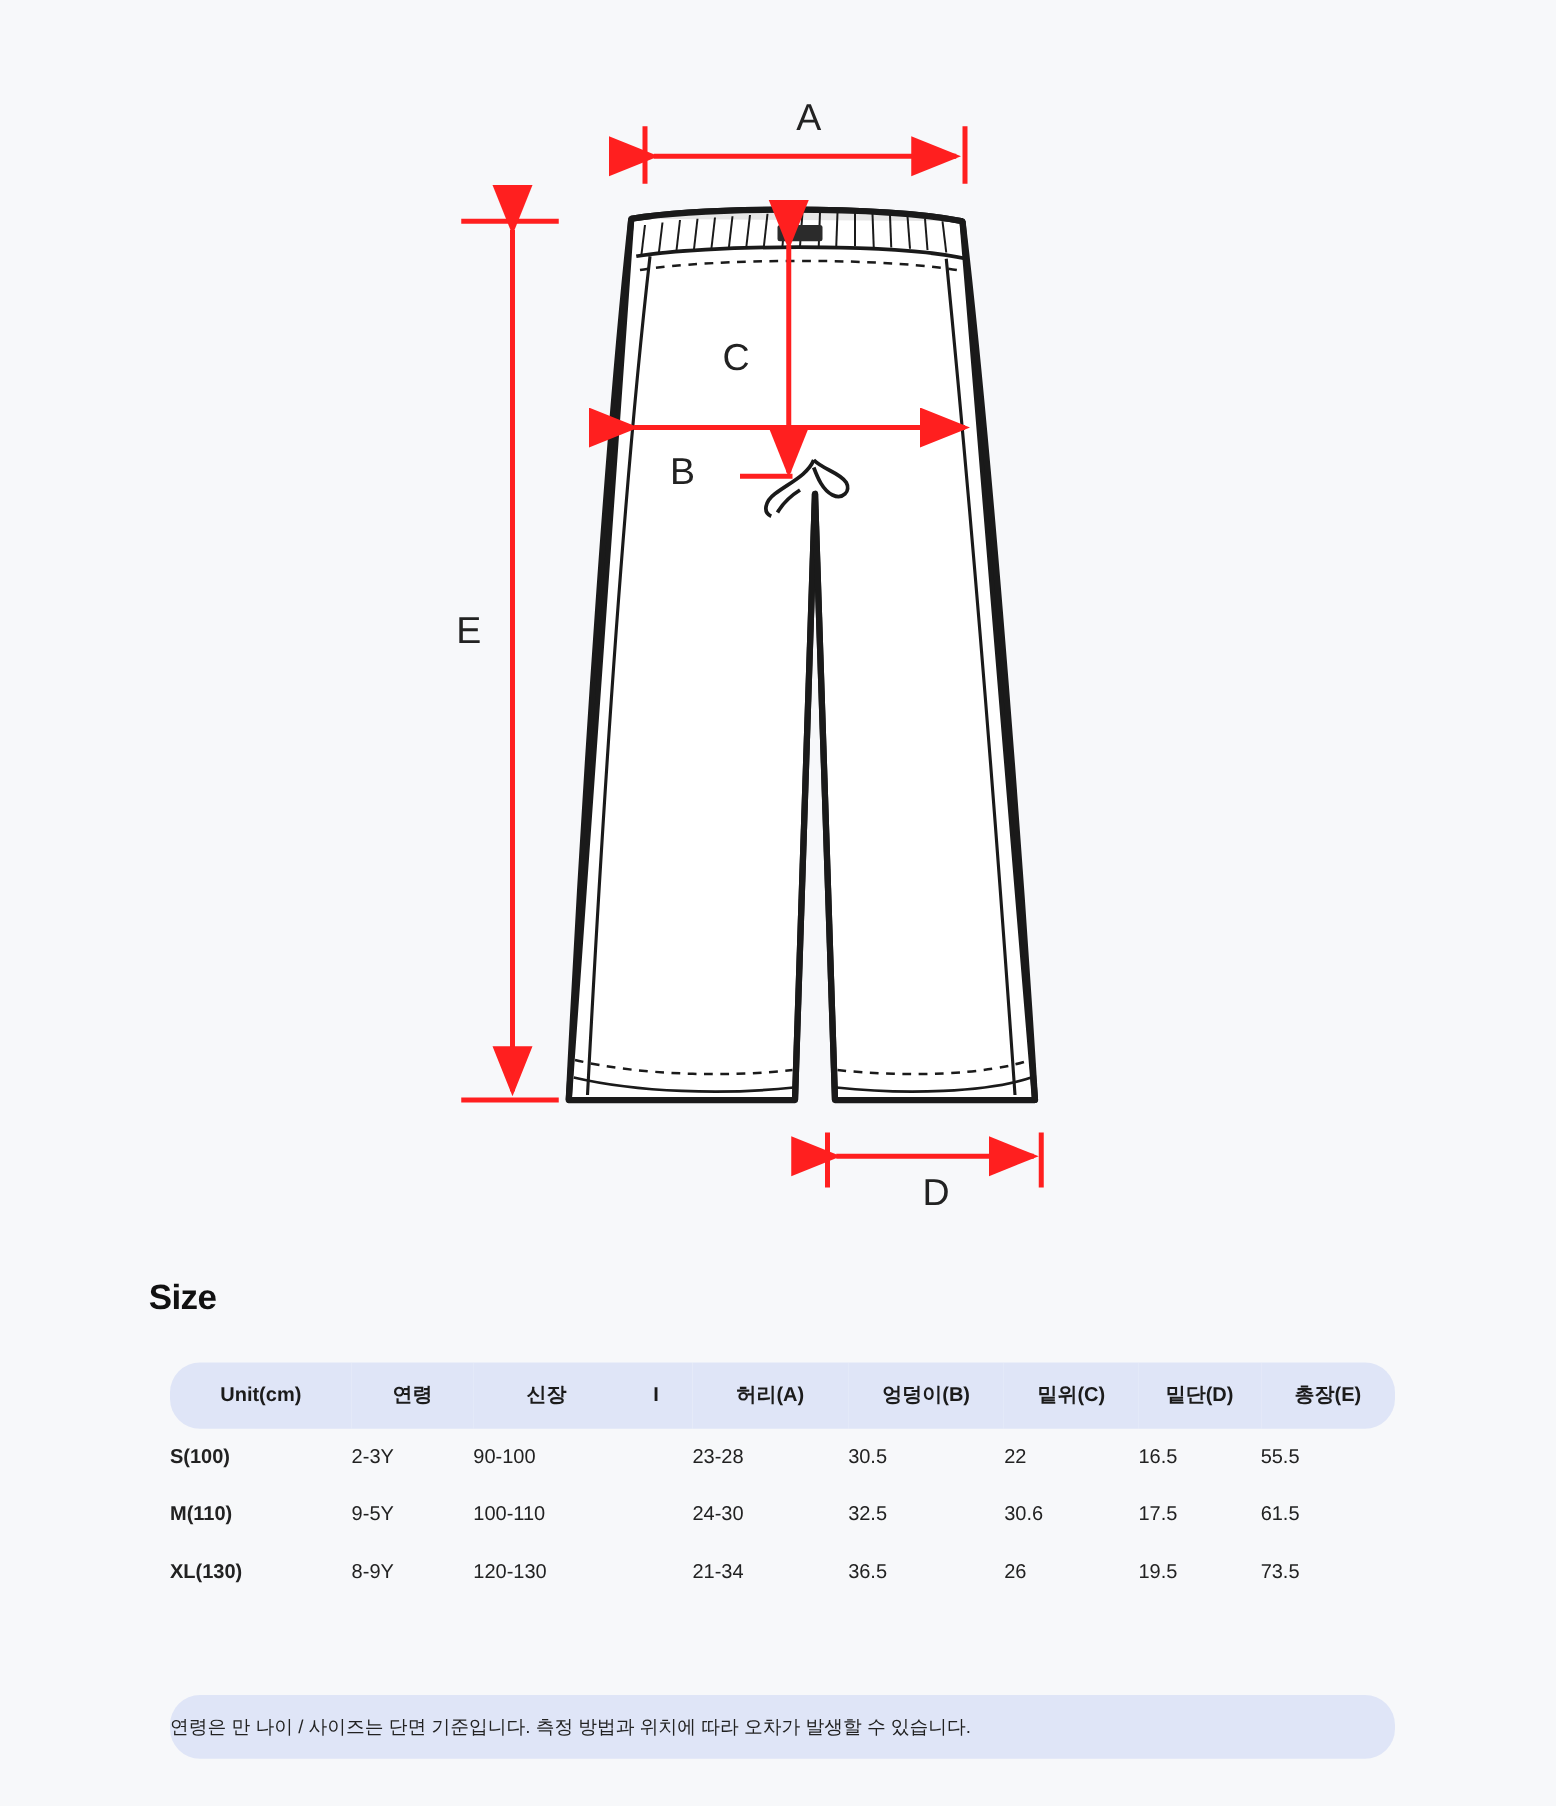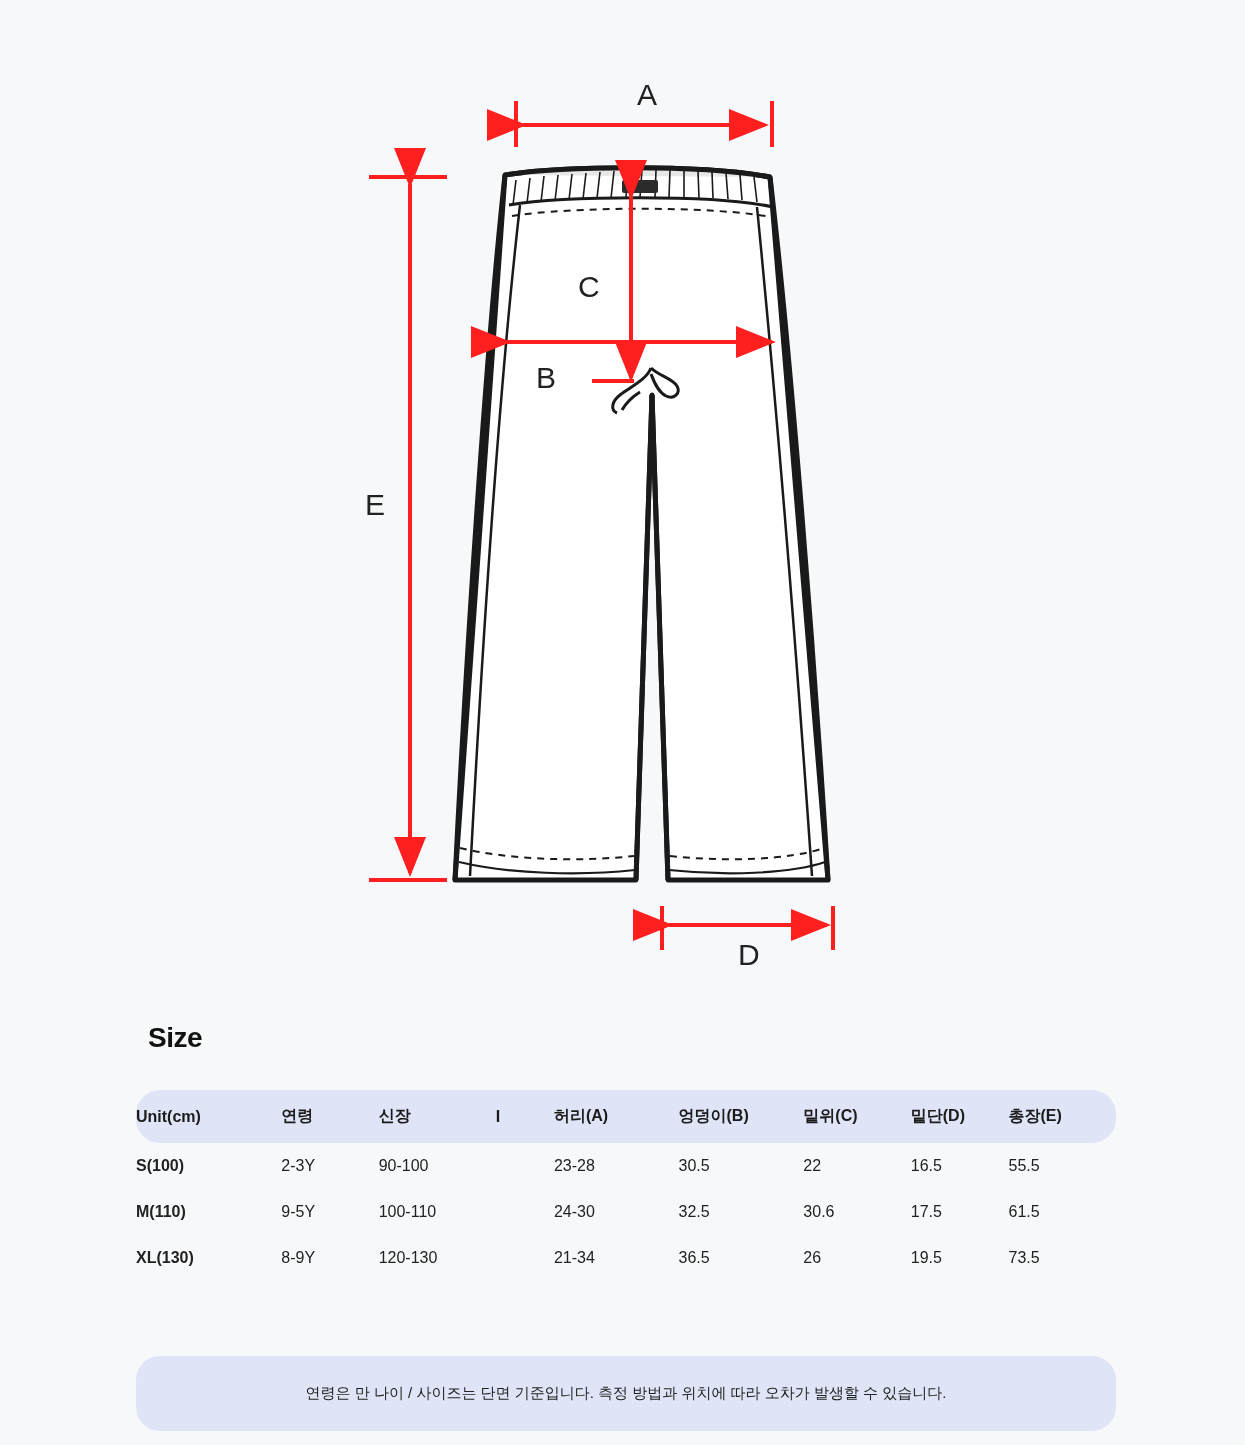--- a/index.html
+++ b/index.html
@@ -27,39 +27,40 @@
   }
   .label {
     position: absolute;
     color: #222;
     font-size: 30px;
     font-family: "Liberation Sans", sans-serif;
     line-height: 1;
   }
   .size-heading {
     position: absolute;
-    left: 148px;
+    left: 119px;
     top: 1022px;
     font-size: 28px;
     font-weight: bold;
     letter-spacing: -0.5px;
     color: #111;
   }
   table.size-table {
     position: absolute;
     left: 136px;
     top: 1090px;
     width: 980px;
     border-collapse: separate;
     border-spacing: 0;
     font-size: 16px;
   }
   table.size-table thead td {
     background: #dfe5f7;
     padding: 16px 0;
+    text-align: center;
     font-weight: bold;
     color: #1b1b1b;
     font-size: 16px;
   }
   table.size-table thead td:first-child {
     border-top-left-radius: 24px;
     border-bottom-left-radius: 24px;
   }
   table.size-table thead td:last-child {
     border-top-right-radius: 24px;
@@ -73,22 +74,22 @@
   table.size-table tbody td.rowhead {
     font-weight: bold;
   }
   .note-bar {
     position: absolute;
     left: 136px;
     top: 1356px;
     width: 980px;
     background: #dfe5f7;
     border-radius: 24px;
-    text-align: center;
-    padding: 28px 0;
+    text-align: left;
+    padding: 16px 0;
     font-size: 15px;
     color: #222;
   }
 </style>
 </head>
 <body>
 
 <div class="diagram-area">
 
   <svg class="diagram-svg" width="1245" height="1010" viewBox="0 0 1245 1010">

